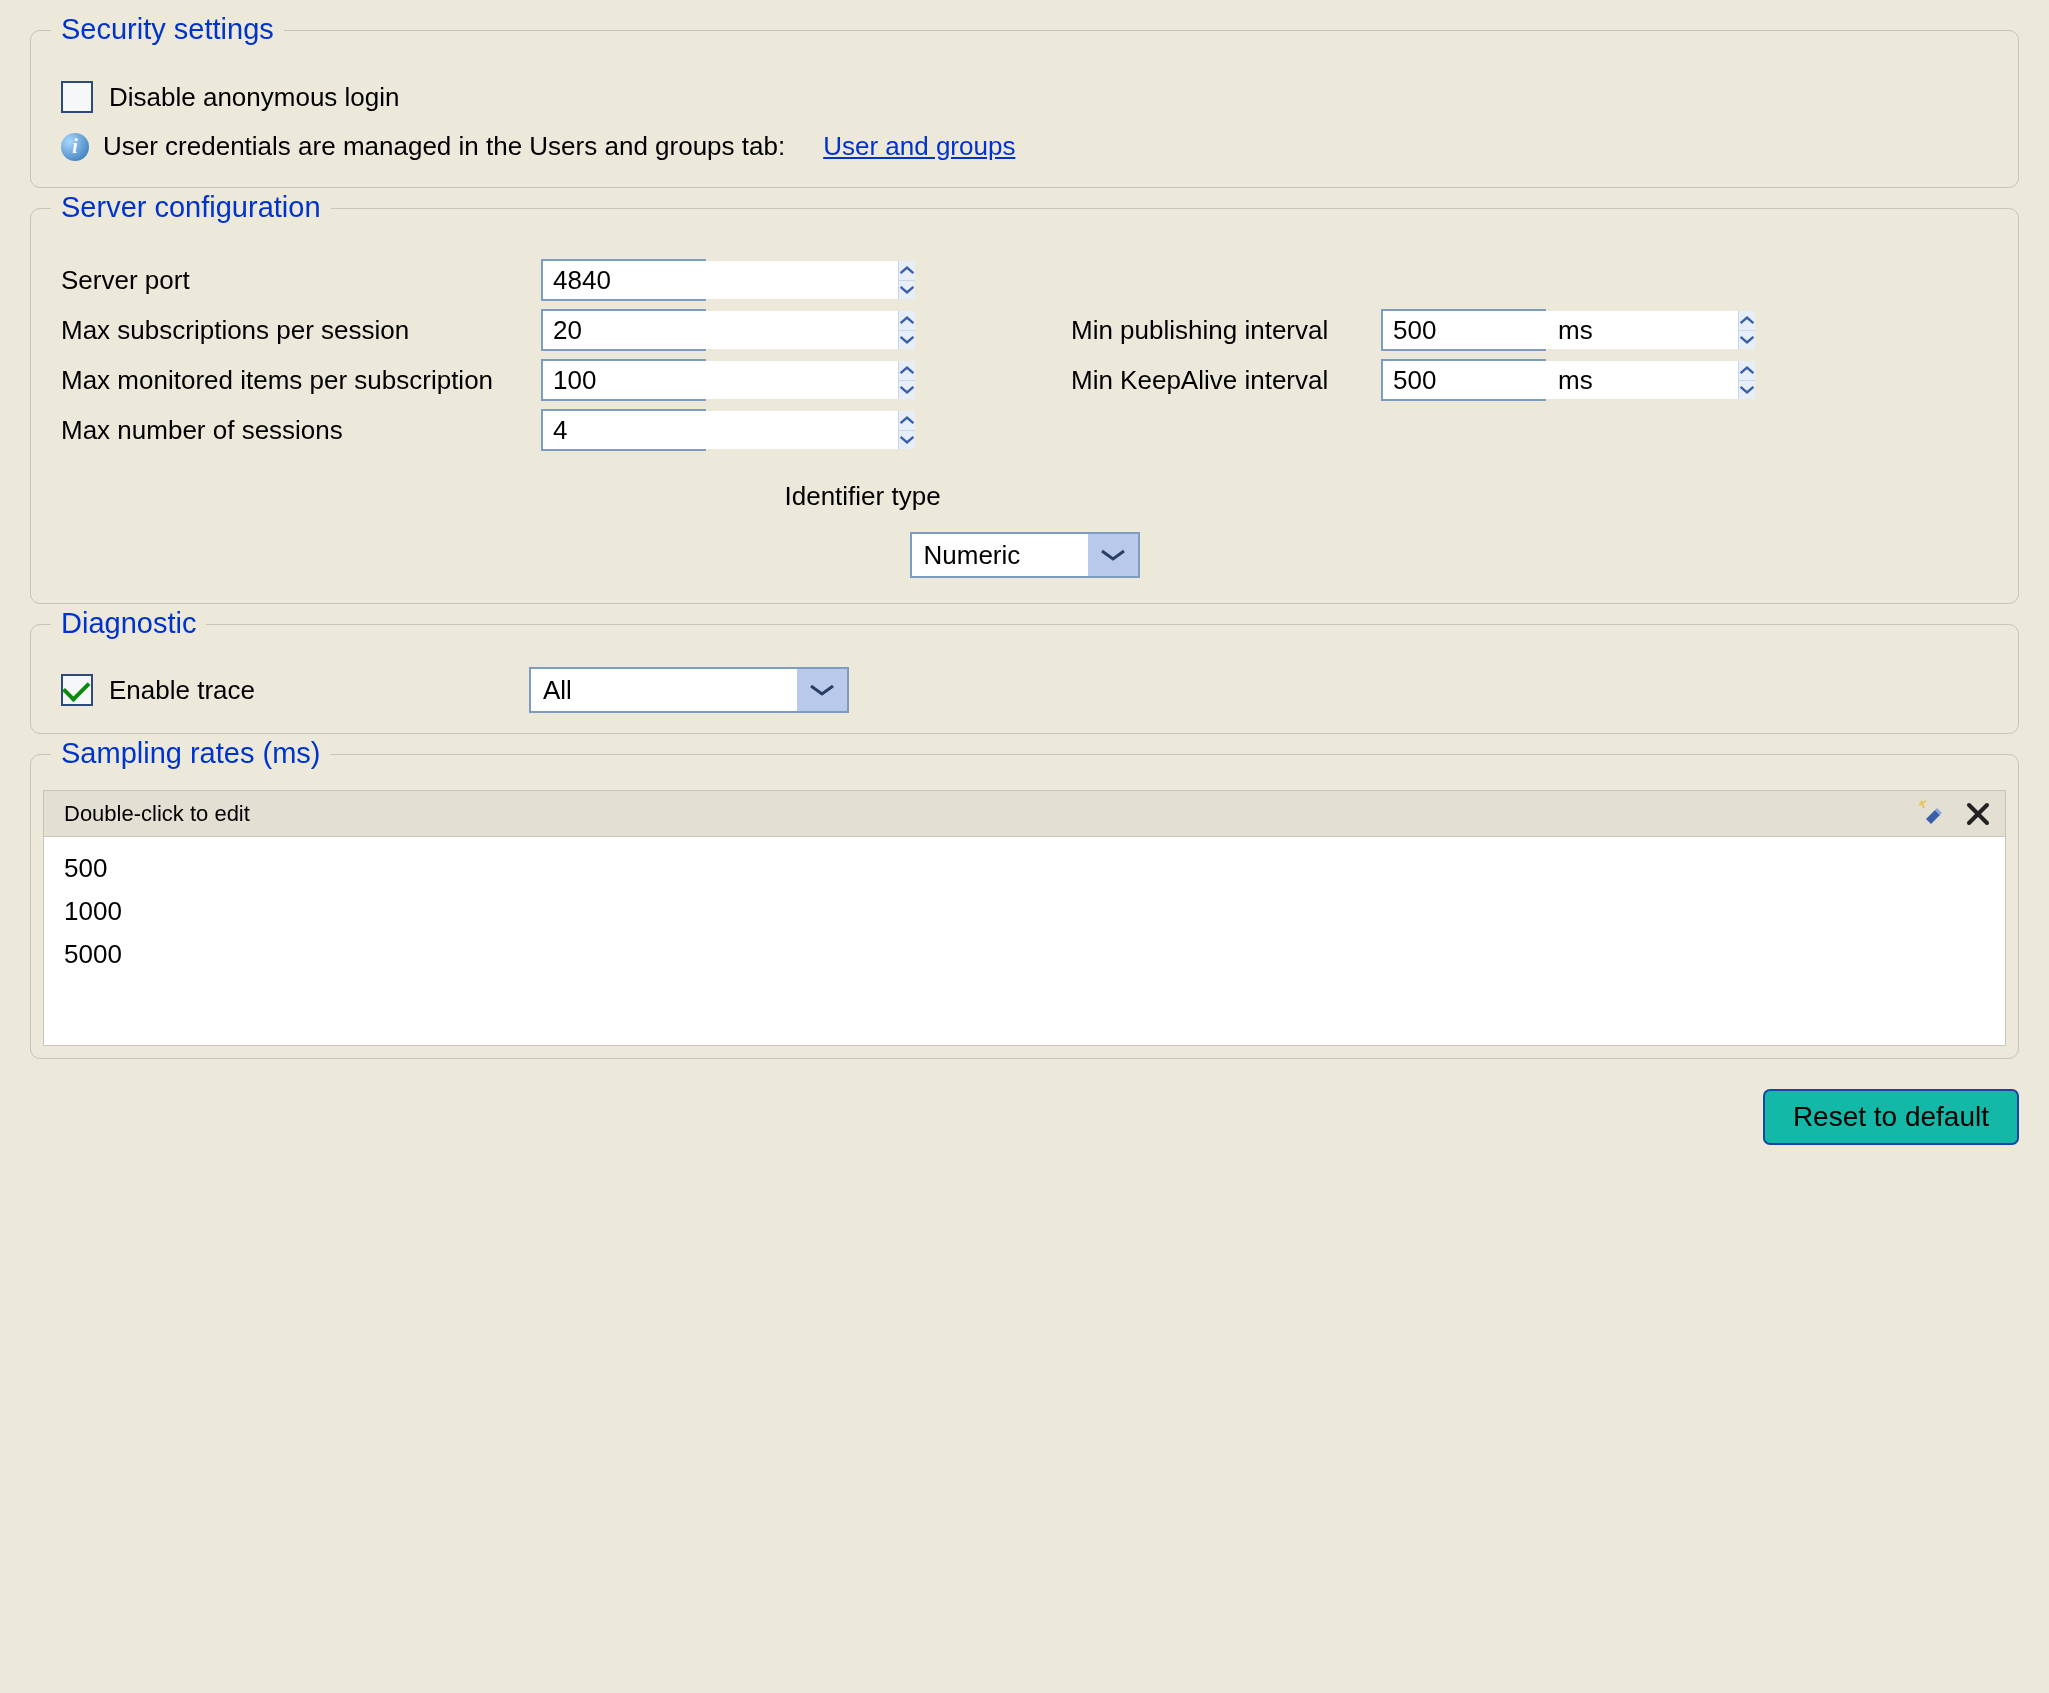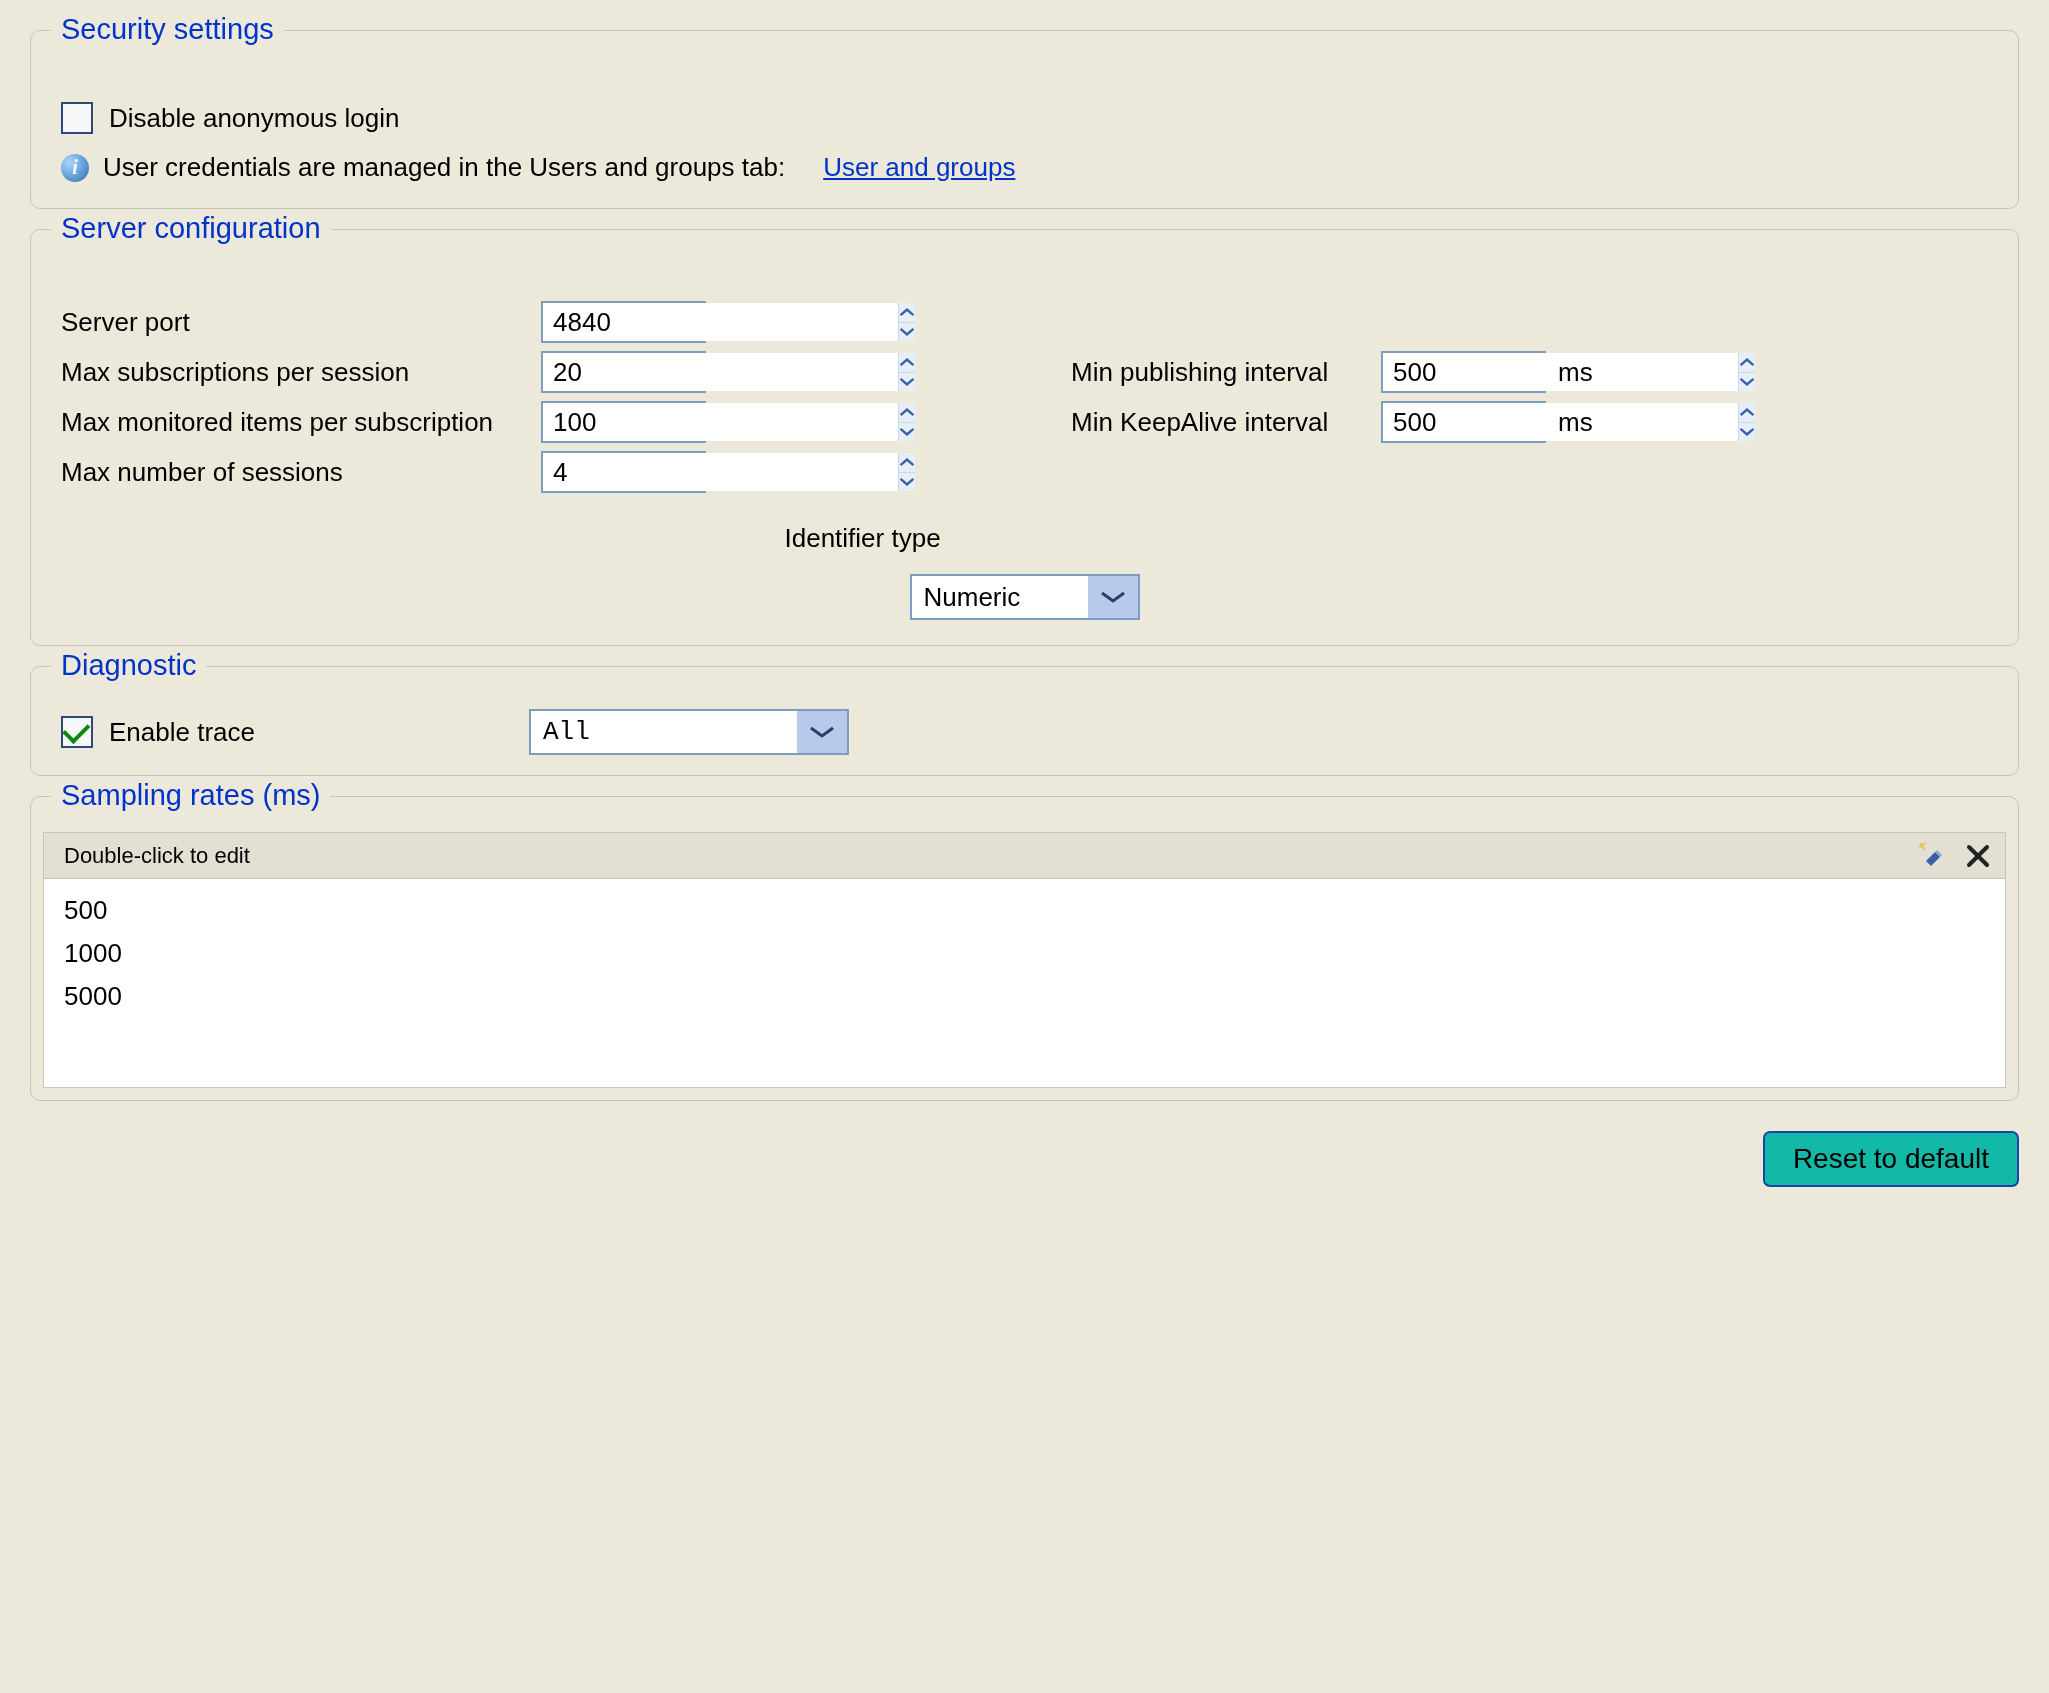--- a/index.html
+++ b/index.html
@@ -15,21 +15,21 @@
     width: 2049px;
     height: 1693px;
     background: #ece9da;
     padding: 30px;
     position: relative;
   }
   .groupbox {
     position: relative;
     border: 1px solid #c8c5b8;
     border-radius: 10px;
-    padding: 71px 30px 25px 30px;
+    padding: 50px 30px 25px 30px;
     margin-bottom: 20px;
   }
   .groupbox-title {
     position: absolute;
     top: -18px;
     left: 20px;
     background: #ece9da;
     padding: 0 10px;
     color: #0033cc;
     font-size: 29px;
@@ -153,21 +153,21 @@
     margin-top: 30px;
     flex-direction: column;
   }
   .identifier-row .lbl { width: 480px; }
 
   .diag-row {
     display: flex;
     align-items: center;
     gap: 16px;
   }
-  .diag-row .diag-dd-wrap { margin-left: 258px; font-family: Liberation Mono, monospace; }
+  .diag-row .diag-dd-wrap { margin-left: 258px; }
   .dropdown.wide { width: 320px; }
 
   .sampling-group {
     padding: 35px 12px 12px 12px;
   }
   .sampling-header {
     display: flex;
     align-items: center;
     background: #e3e0d3;
     border: 1px solid #c8c5b8;

